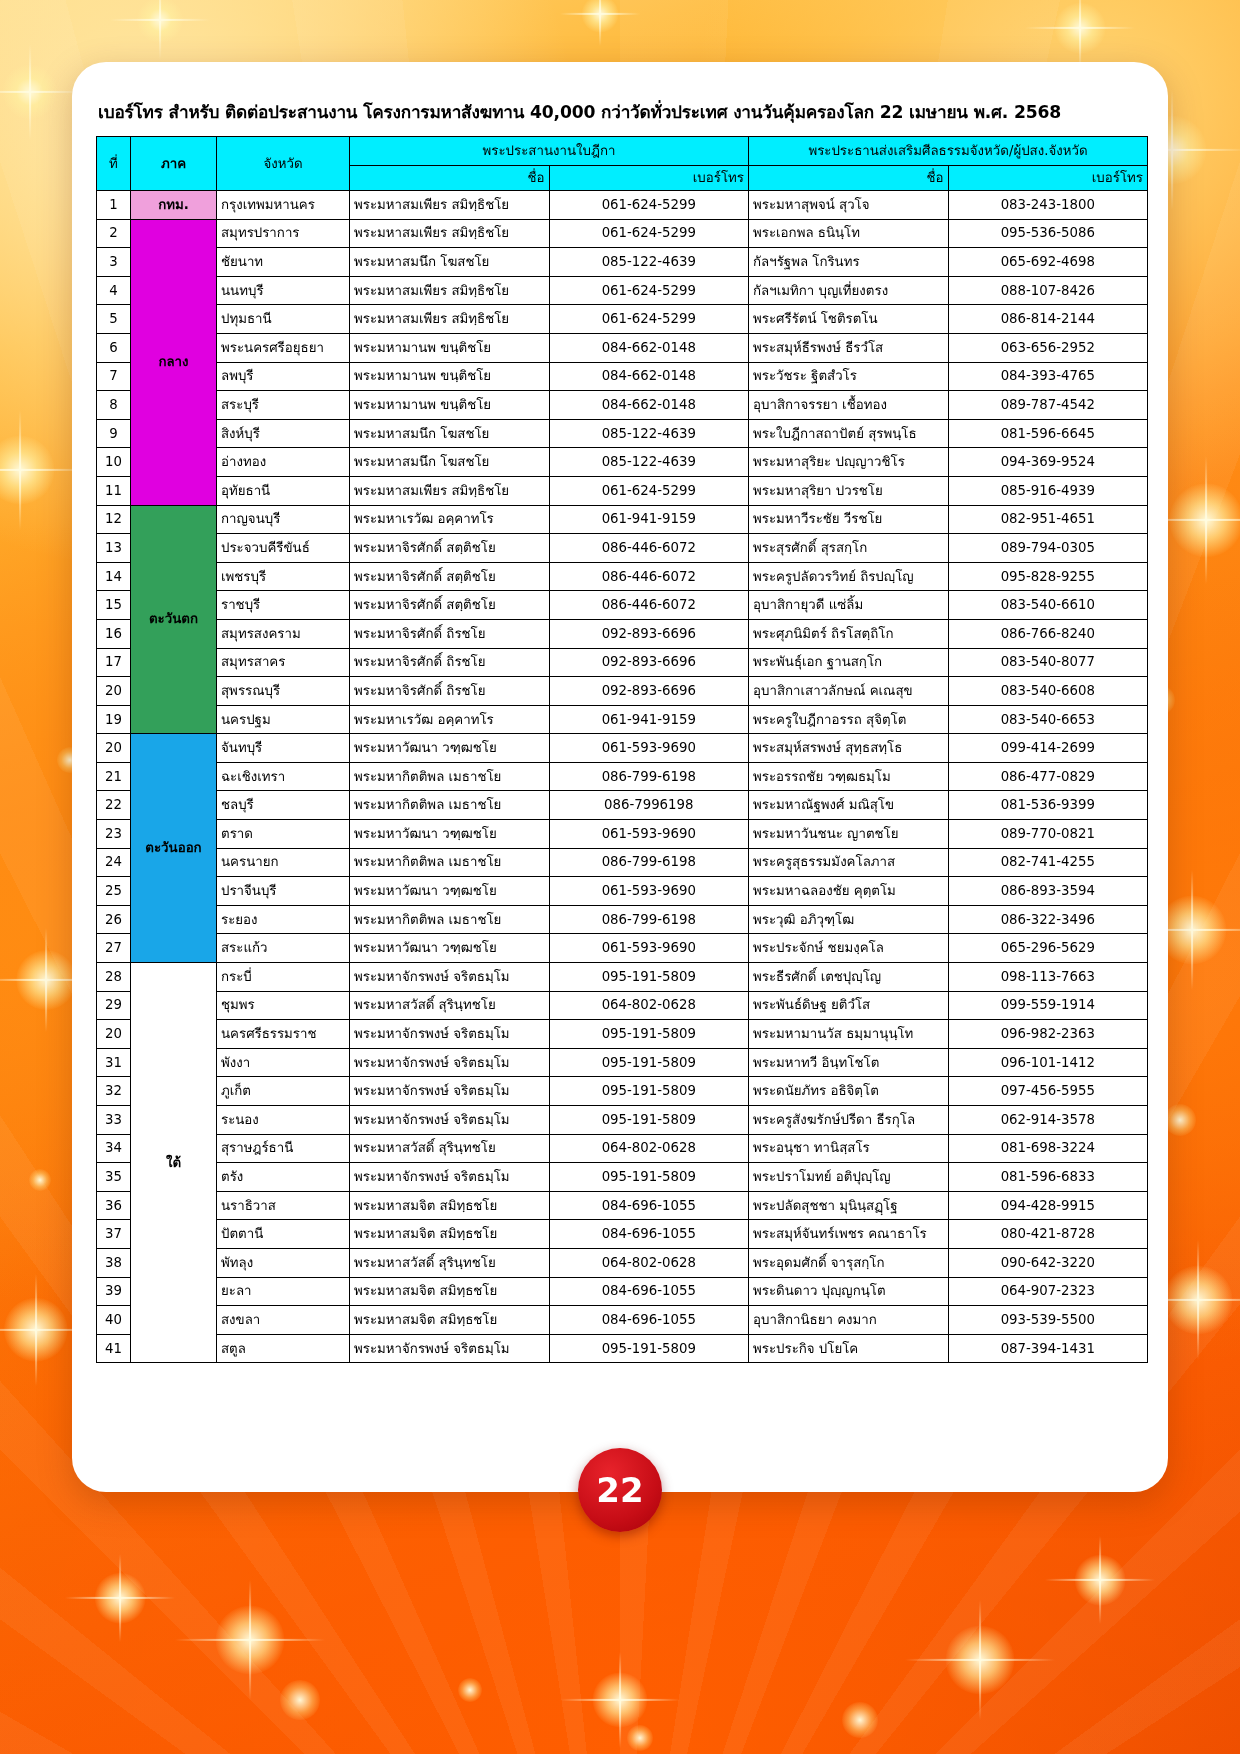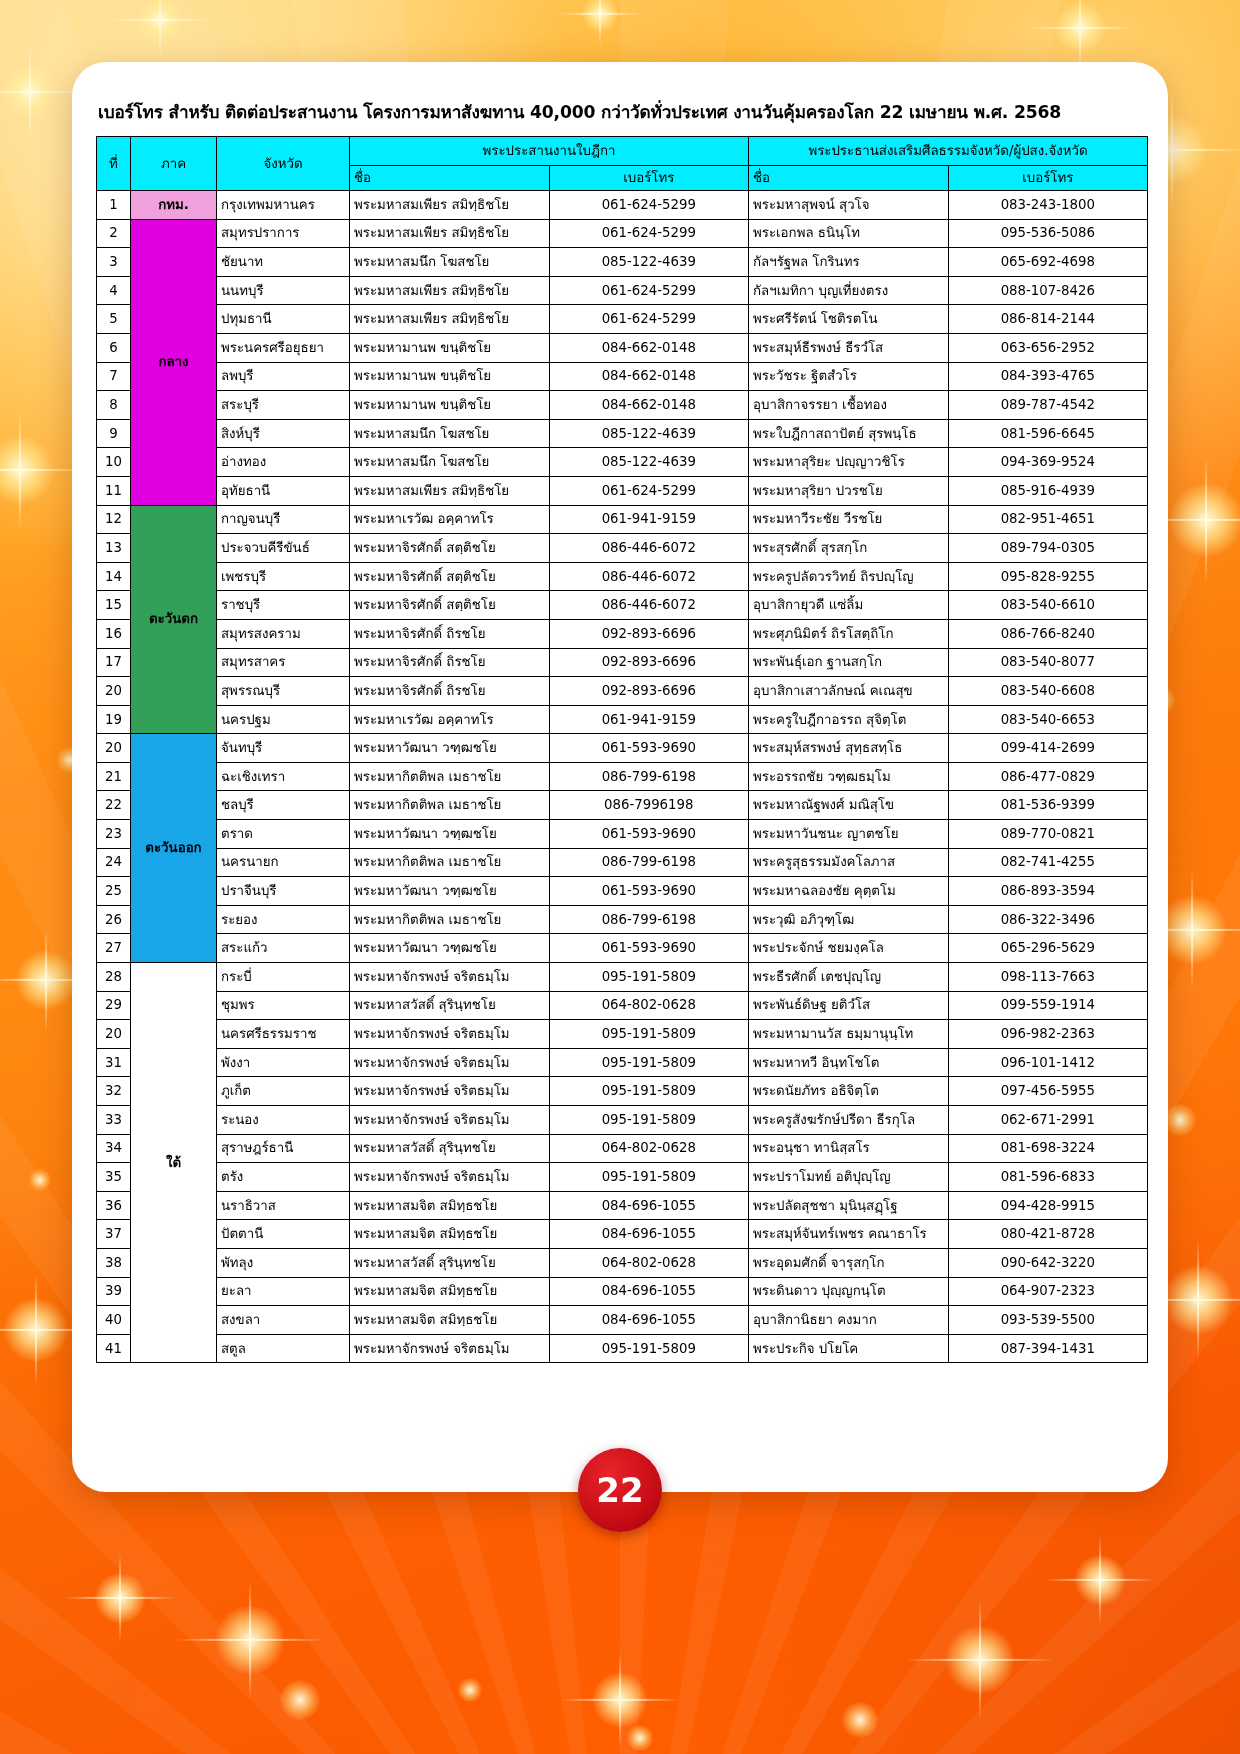--- a/index.html
+++ b/index.html
@@ -73,23 +73,23 @@
     overflow:hidden;
     white-space:nowrap;
   }
   thead th{
     background:#00eeff;
     text-align:center;
     font-weight:normal;
     font-size:13.6px;
   }
   thead th.top{height:29px;}
-  thead th.sub{height:25px;}
+  thead th.sub{height:25px;text-align:right;}
   .c-no   {width:34px;text-align:center;}
-  .c-reg  {width:86px;}
+  .c-reg  {width:86px;font-weight:bold;}
   .c-prov {width:133px;text-align:center;}
   .c-name1{width:205px;text-align:left;}
   .c-tel1 {width:120px;text-align:center;}
   .c-name2{width:258px;text-align:left;}
   .c-tel2 {width:116px;text-align:center;}
 
   td.c-no{text-align:center;font-size:13.6px;}
   td.c-prov{text-align:left;}
   td.c-tel1, td.c-tel2{text-align:center;font-size:13.6px;}
   td.c-name1, td.c-name2{text-align:left;padding-left:6px;}
@@ -496,21 +496,21 @@
             <td class="c-tel1">095-191-5809</td>
             <td class="c-name2">พระดนัยภัทร อธิจิตฺโต</td>
             <td class="c-tel2">097-456-5955</td>
           </tr>
           <tr>
             <td class="c-no">33</td>
             <td class="c-prov">ระนอง</td>
             <td class="c-name1">พระมหาจักรพงษ์ จริตธมฺโม</td>
             <td class="c-tel1">095-191-5809</td>
             <td class="c-name2">พระครูสังฆรักษ์ปรีดา ธีรกุโล</td>
-            <td class="c-tel2">062-671-2991</td>
+            <td class="c-tel2">062-914-3578</td>
           </tr>
           <tr>
             <td class="c-no">34</td>
             <td class="c-prov">สุราษฎร์ธานี</td>
             <td class="c-name1">พระมหาสวัสดิ์ สุรินฺทชโย</td>
             <td class="c-tel1">064-802-0628</td>
             <td class="c-name2">พระอนุชา ทานิสฺสโร</td>
             <td class="c-tel2">081-698-3224</td>
           </tr>
           <tr>

